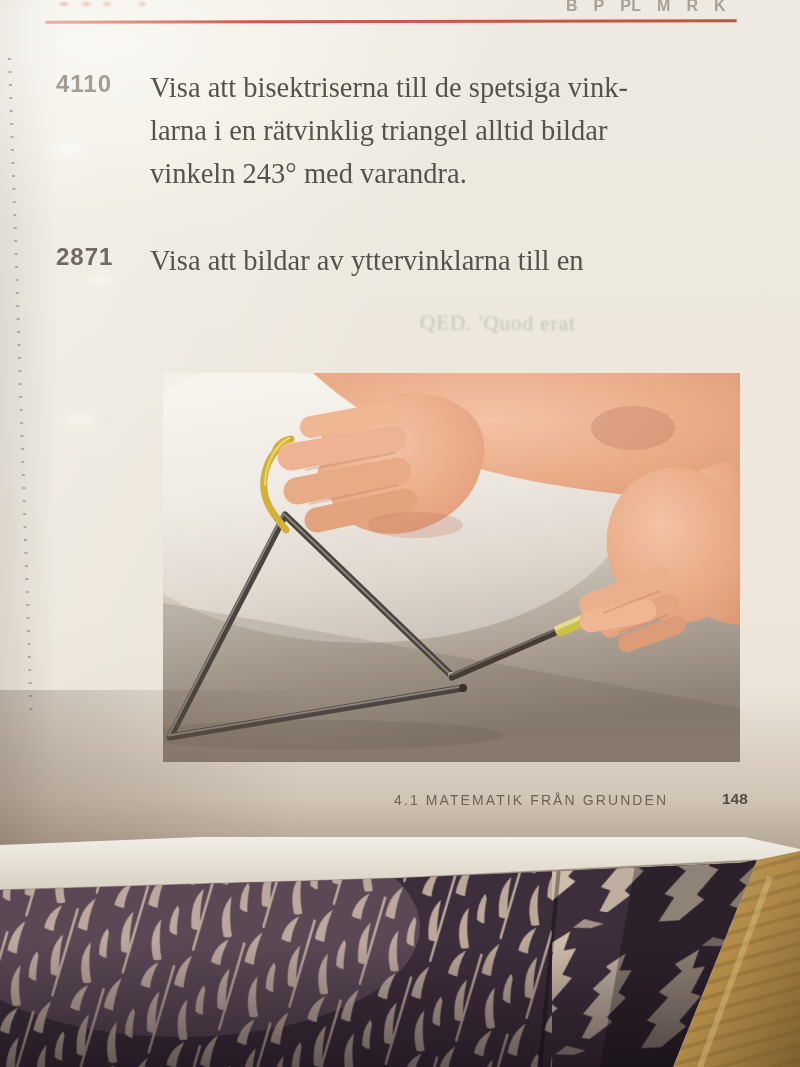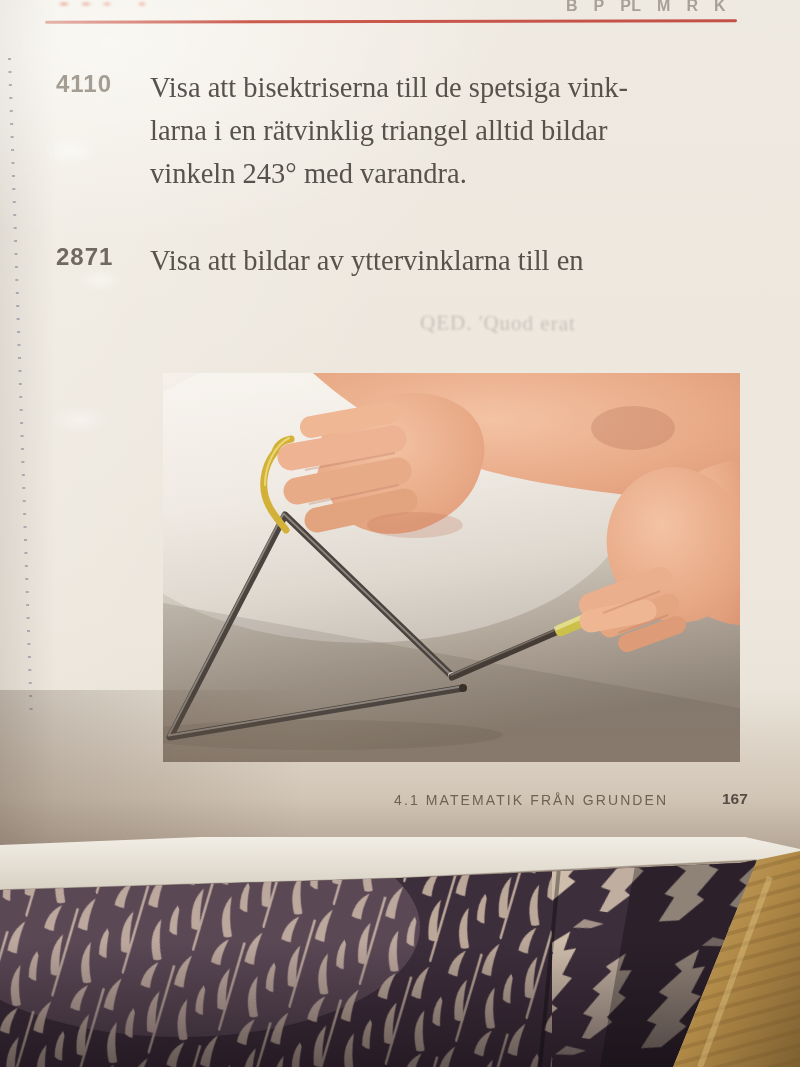--- a/index.html
+++ b/index.html
@@ -191,21 +191,21 @@
         </g>
         <path d="M497,218 L440,240 M505,242 L455,260" stroke="rgba(180,110,85,0.3)" stroke-width="2" fill="none"></path>
       </g>
     </svg>
   </div>
 
   <div class="shadow-band"></div>
 
   <div class="footer">
     <div class="footer-section">4.1 MATEMATIK FRÅN GRUNDEN</div>
-    <div class="footer-page">167</div>
+    <div class="footer-page">148</div>
   </div>
 
   <svg class="bottom-scene" width="800" height="230" viewBox="0 0 800 230">
     <defs>
       <pattern id="leafA" width="74" height="84" patternUnits="userSpaceOnUse" patternTransform="rotate(-18)">
         <g fill="#c9b5a3">
           <path d="M6 62 Q12 36 30 28 Q18 48 14 66 Q10 66 6 62Z"></path>
           <path d="M34 80 Q36 54 54 44 Q44 64 42 82 Q38 83 34 80Z"></path>
           <path d="M46 26 Q56 8 72 4 Q60 18 54 32 Q50 30 46 26Z"></path>
           <path d="M14 16 Q22 2 38 0 Q26 12 22 22 Q18 20 14 16Z"></path>

